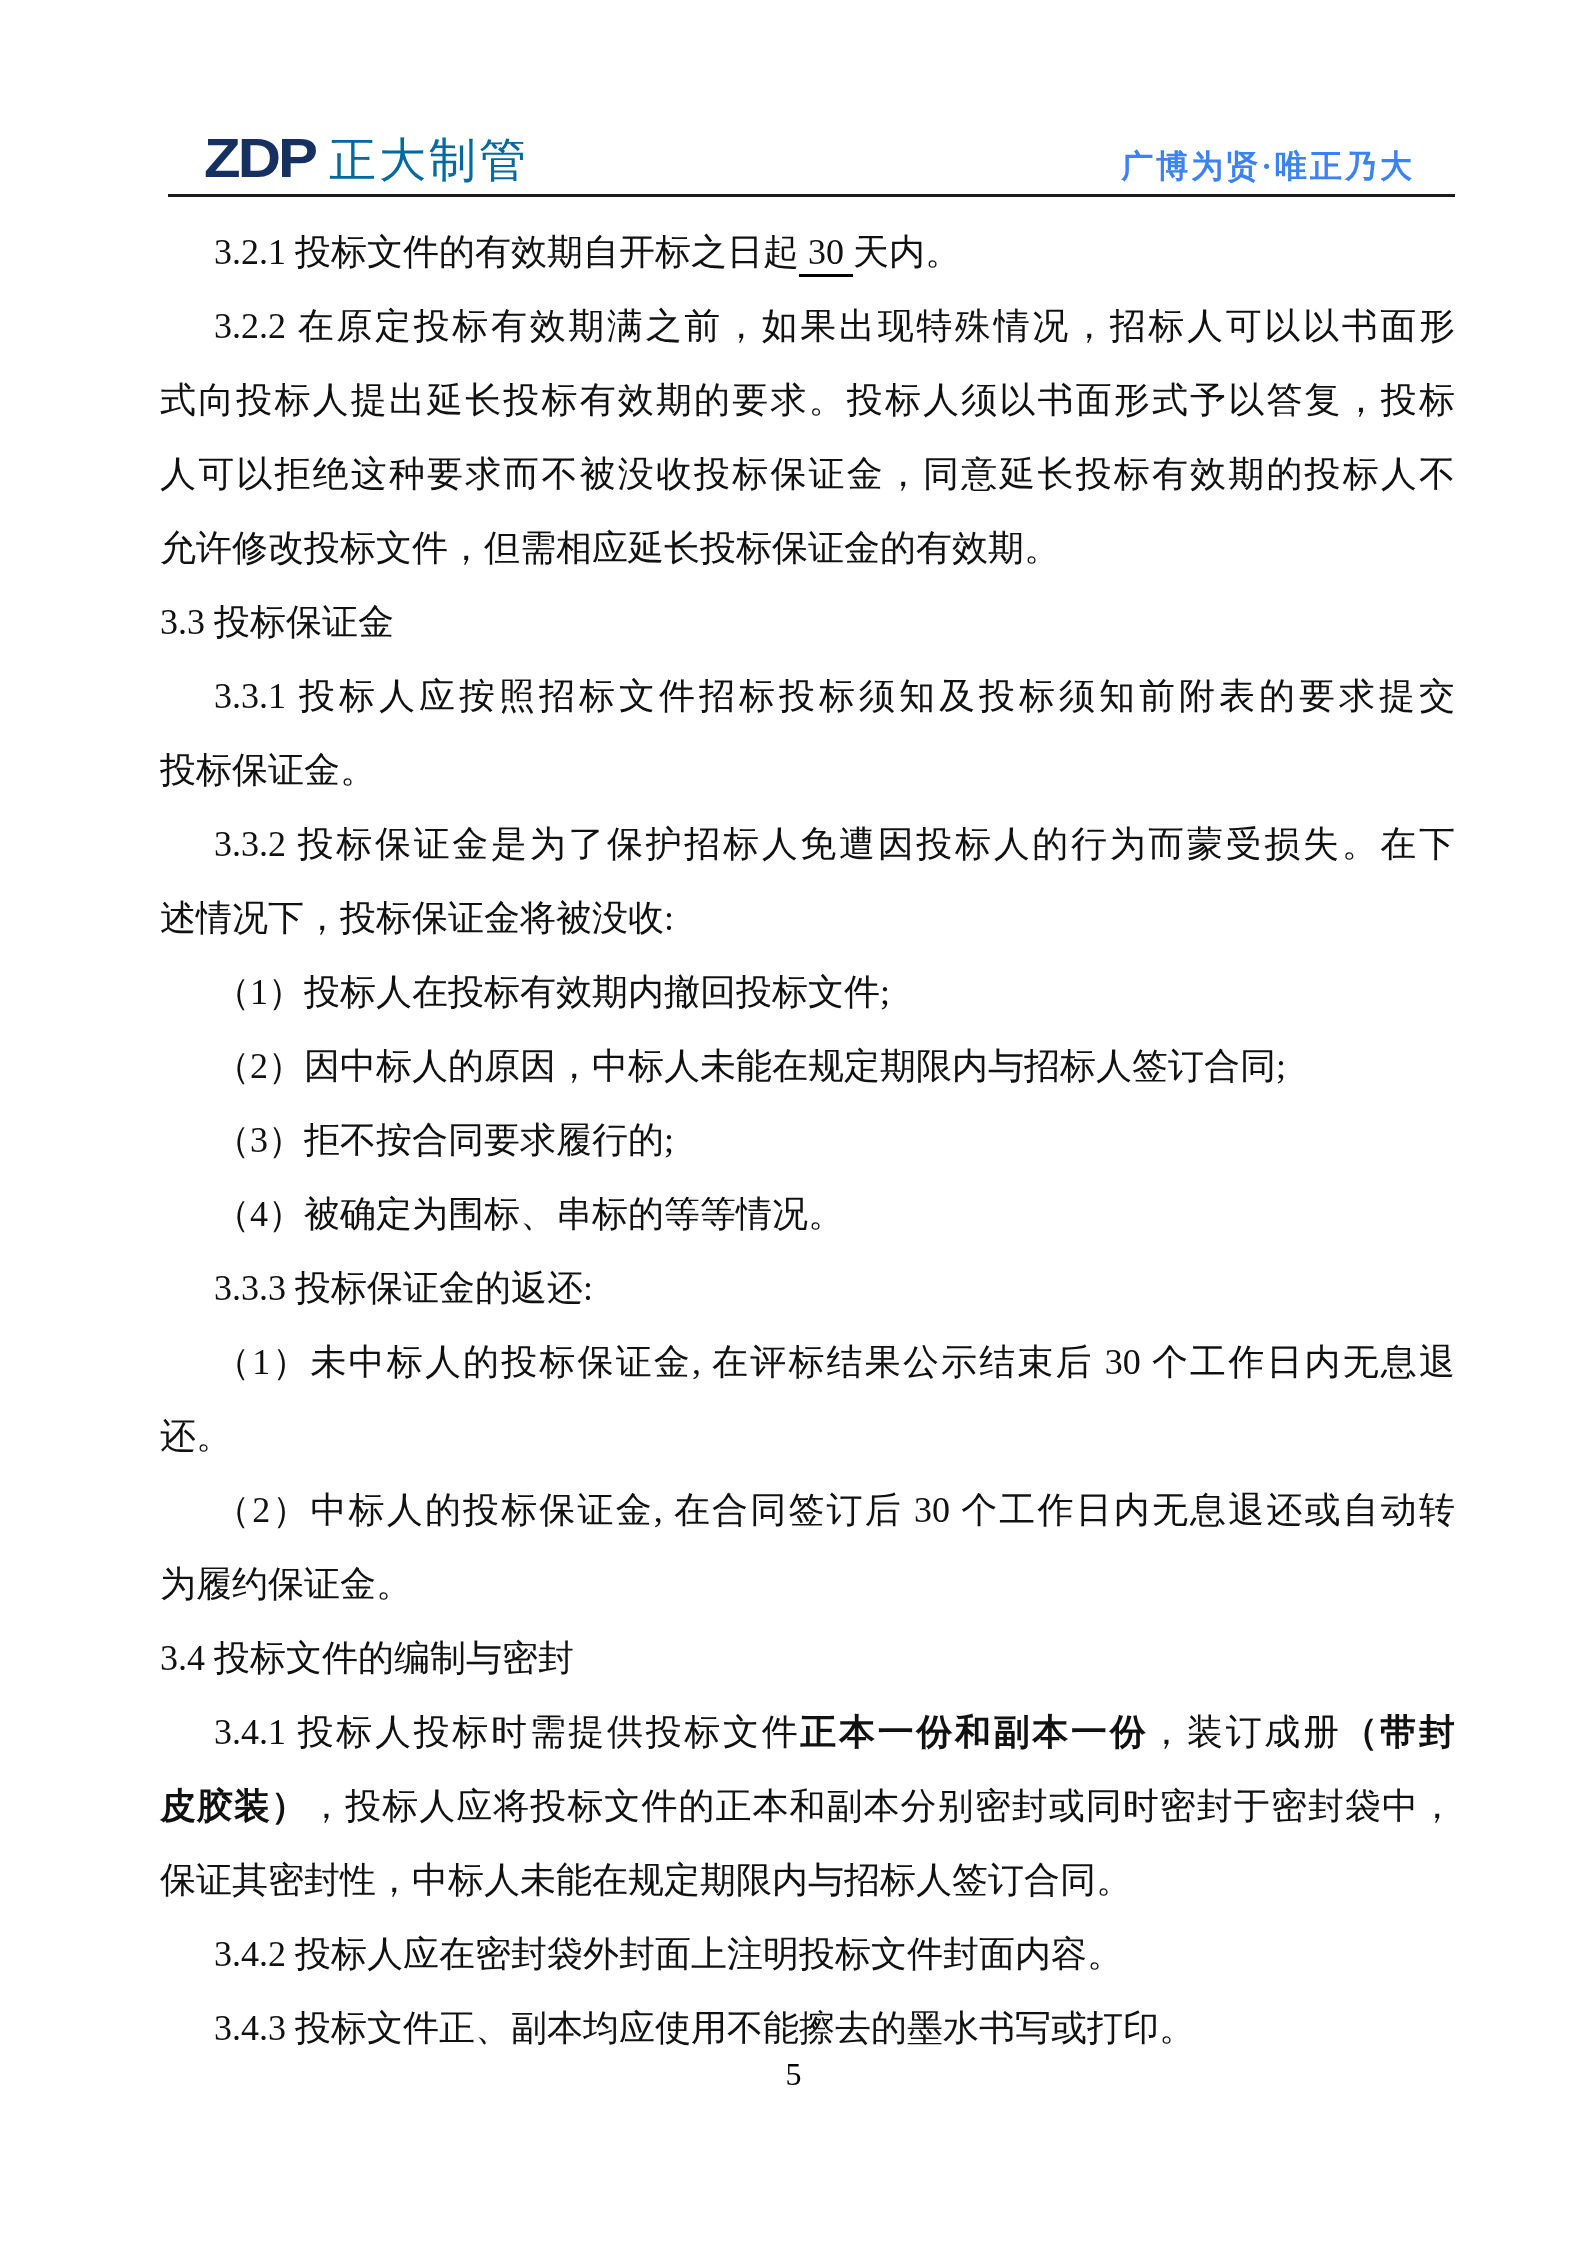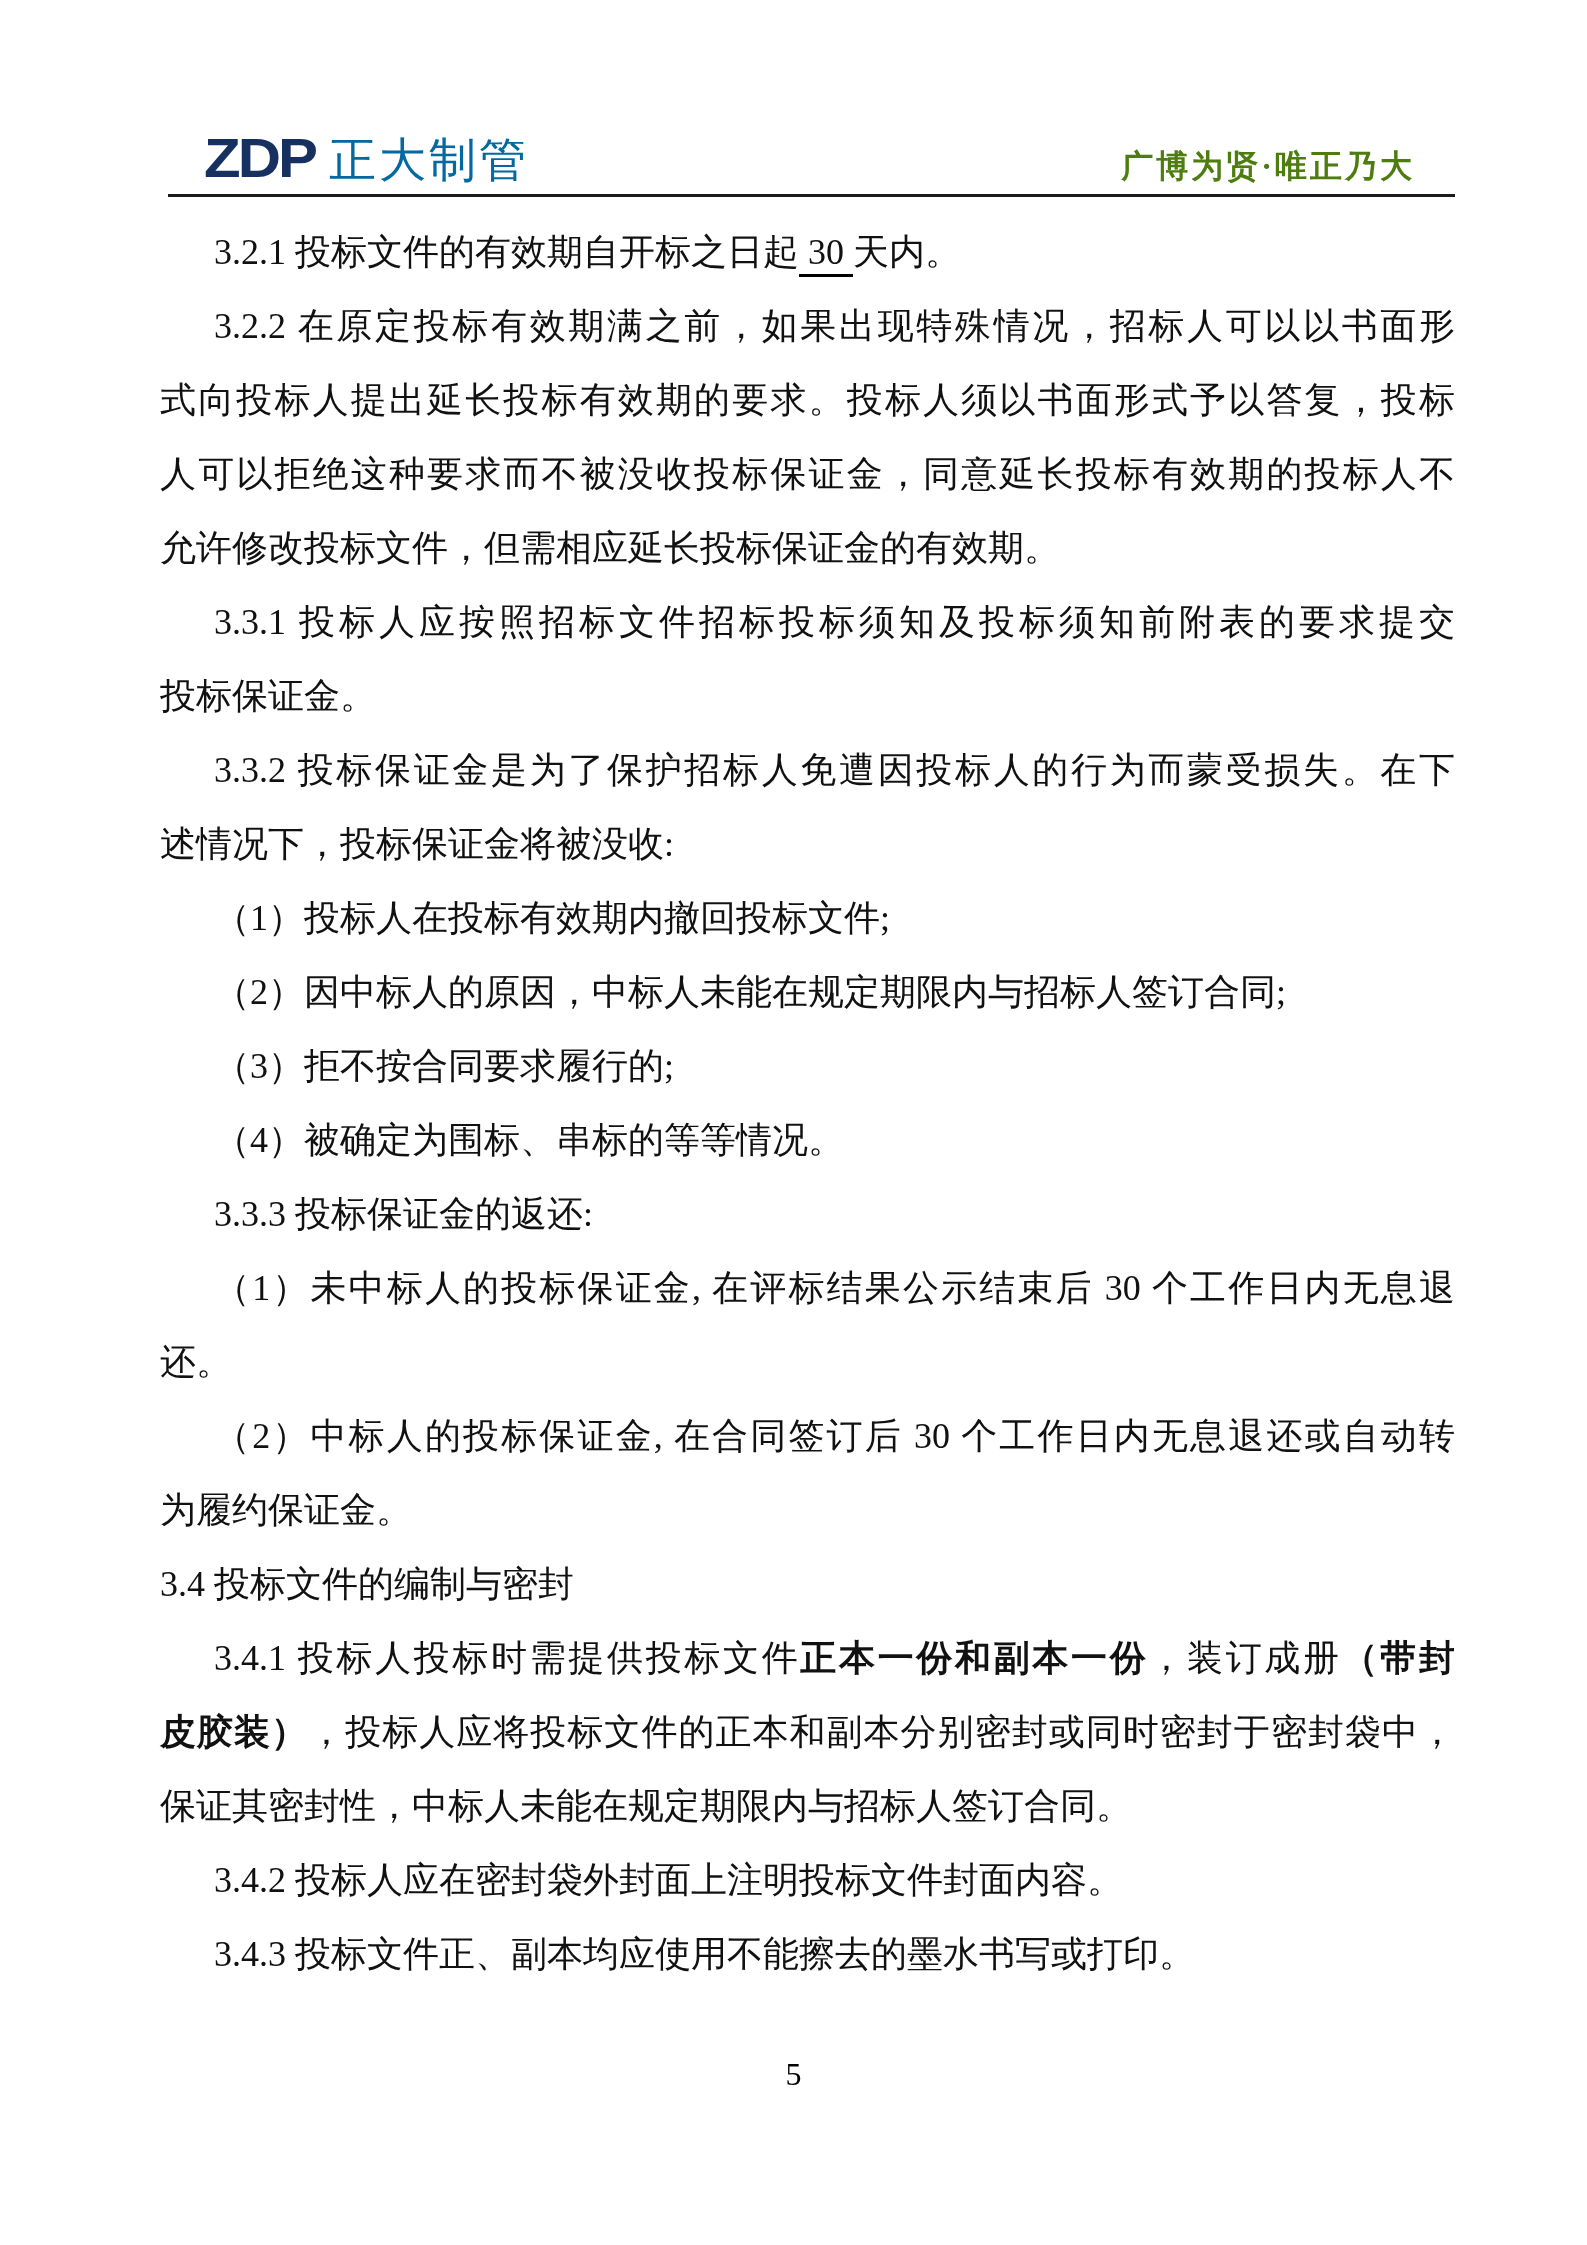--- a/index.html
+++ b/index.html
@@ -47,21 +47,21 @@
     letter-spacing: 3px;
     color: #0369a1;
     margin-left: 14px;
   }
   .slogan {
     font-family: "Liberation Serif", "DejaVu Serif", serif;
     font-weight: bold;
     font-size: 32px;
     line-height: 1;
     letter-spacing: 3px;
-    color: #4d7c0f;
+    color: #3b82f6;
     margin-right: 40px;
     margin-bottom: 12px;
     white-space: nowrap;
   }
   
   .doc-body {
     position: absolute;
     top: 197px;
     left: 160px;
     width: 1295px;
@@ -107,20 +107,21 @@
     </div>
     <div class="slogan">广博为贤·唯正乃大</div>
   </header>
 
   <main class="doc-body" id="doc-body">
       <div class="line indent"><span class="seg-normal">3.2.1 投标文件的有效期自开标之日起</span><span class="seg-underline"> 30 </span><span class="seg-normal">天内。</span></div>
       <div class="line indent just"><span class="seg-normal">3.2.2 在原定投标有效期满之前，如果出现特殊情况，招标人可以以书面形</span></div>
       <div class="line just"><span class="seg-normal">式向投标人提出延长投标有效期的要求。投标人须以书面形式予以答复，投标</span></div>
       <div class="line just"><span class="seg-normal">人可以拒绝这种要求而不被没收投标保证金，同意延长投标有效期的投标人不</span></div>
       <div class="line"><span class="seg-normal">允许修改投标文件，但需相应延长投标保证金的有效期。</span></div>
+      <div class="line"><span class="seg-normal">3.3 投标保证金</span></div>
       <div class="line indent just"><span class="seg-normal">3.3.1 投标人应按照招标文件招标投标须知及投标须知前附表的要求提交</span></div>
       <div class="line"><span class="seg-normal">投标保证金。</span></div>
       <div class="line indent just"><span class="seg-normal">3.3.2 投标保证金是为了保护招标人免遭因投标人的行为而蒙受损失。在下</span></div>
       <div class="line"><span class="seg-normal">述情况下，投标保证金将被没收:</span></div>
       <div class="line indent"><span class="seg-normal">（1）投标人在投标有效期内撤回投标文件;</span></div>
       <div class="line indent"><span class="seg-normal">（2）因中标人的原因，中标人未能在规定期限内与招标人签订合同;</span></div>
       <div class="line indent"><span class="seg-normal">（3）拒不按合同要求履行的;</span></div>
       <div class="line indent"><span class="seg-normal">（4）被确定为围标、串标的等等情况。</span></div>
       <div class="line indent"><span class="seg-normal">3.3.3 投标保证金的返还:</span></div>
       <div class="line indent just"><span class="seg-normal">（1）未中标人的投标保证金, 在评标结果公示结束后 30 个工作日内无息退</span></div>

